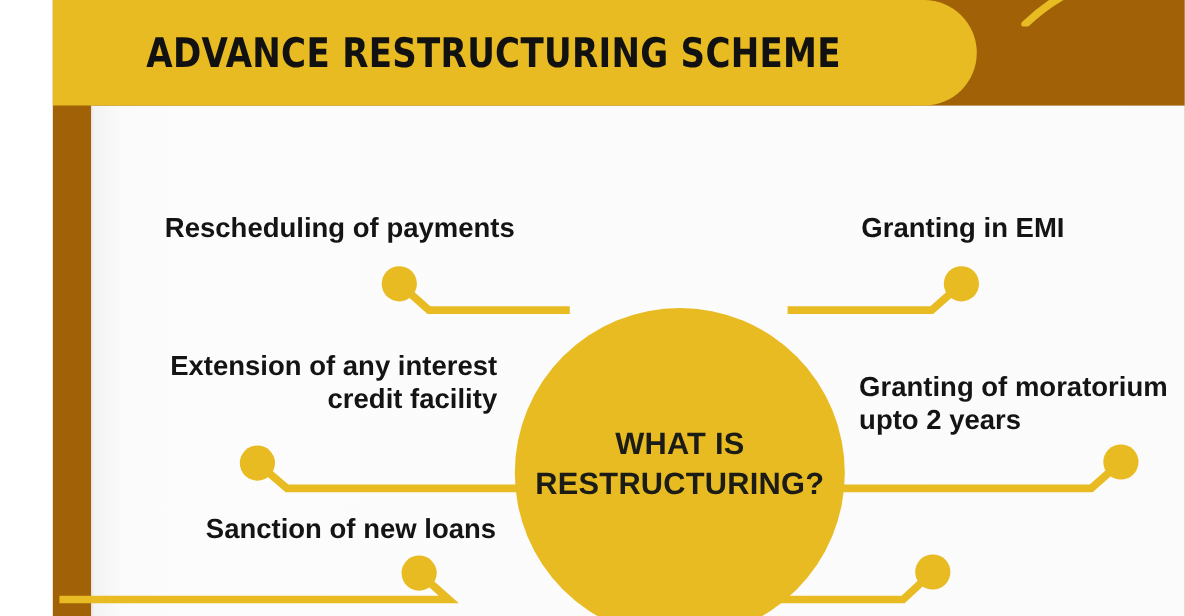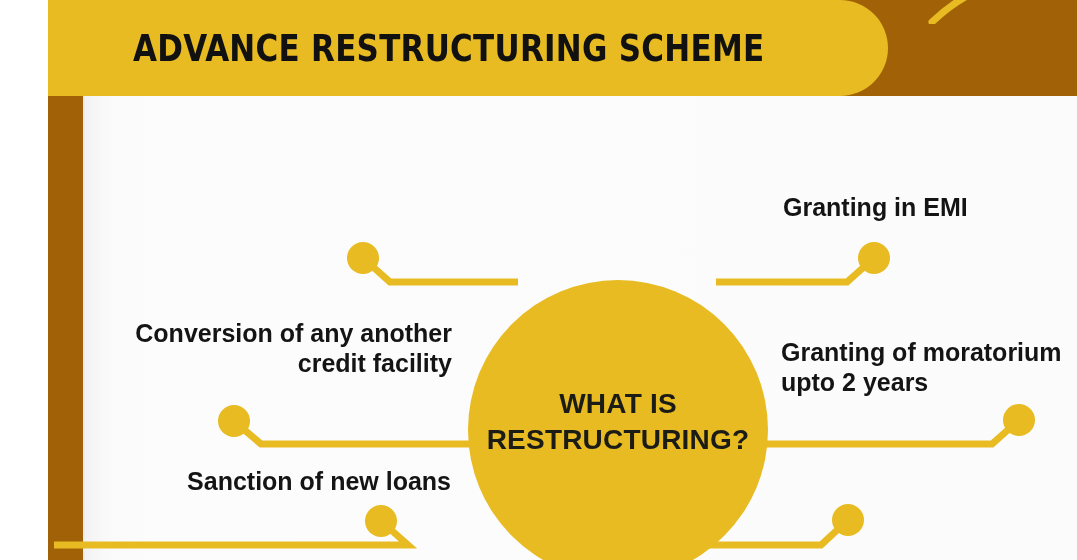--- a/index.html
+++ b/index.html
@@ -171,25 +171,26 @@
 
   <div class="title-banner">
     <div class="title-text">ADVANCE RESTRUCTURING SCHEME</div>
   </div>
 
   <div class="center-circle">
     <div class="center-line l1">WHAT IS</div>
     <div class="center-line l2">RESTRUCTURING?</div>
   </div>
 
+  <div class="label lbl-reschedule">Rescheduling of payments</div>
 
   <div class="label lbl-reduction">Granting in EMI</div>
 
   <div class="label lbl-conversion">
-    <div>Conversion of any another</div>
+    <div>Extension of any interest</div>
     <div>credit facility</div>
   </div>
 
   <div class="label lbl-moratorium">
     <div>Granting of moratorium</div>
     <div>upto 2 years</div>
   </div>
 
   <div class="label lbl-sanction">Sanction of new loans</div>
 

